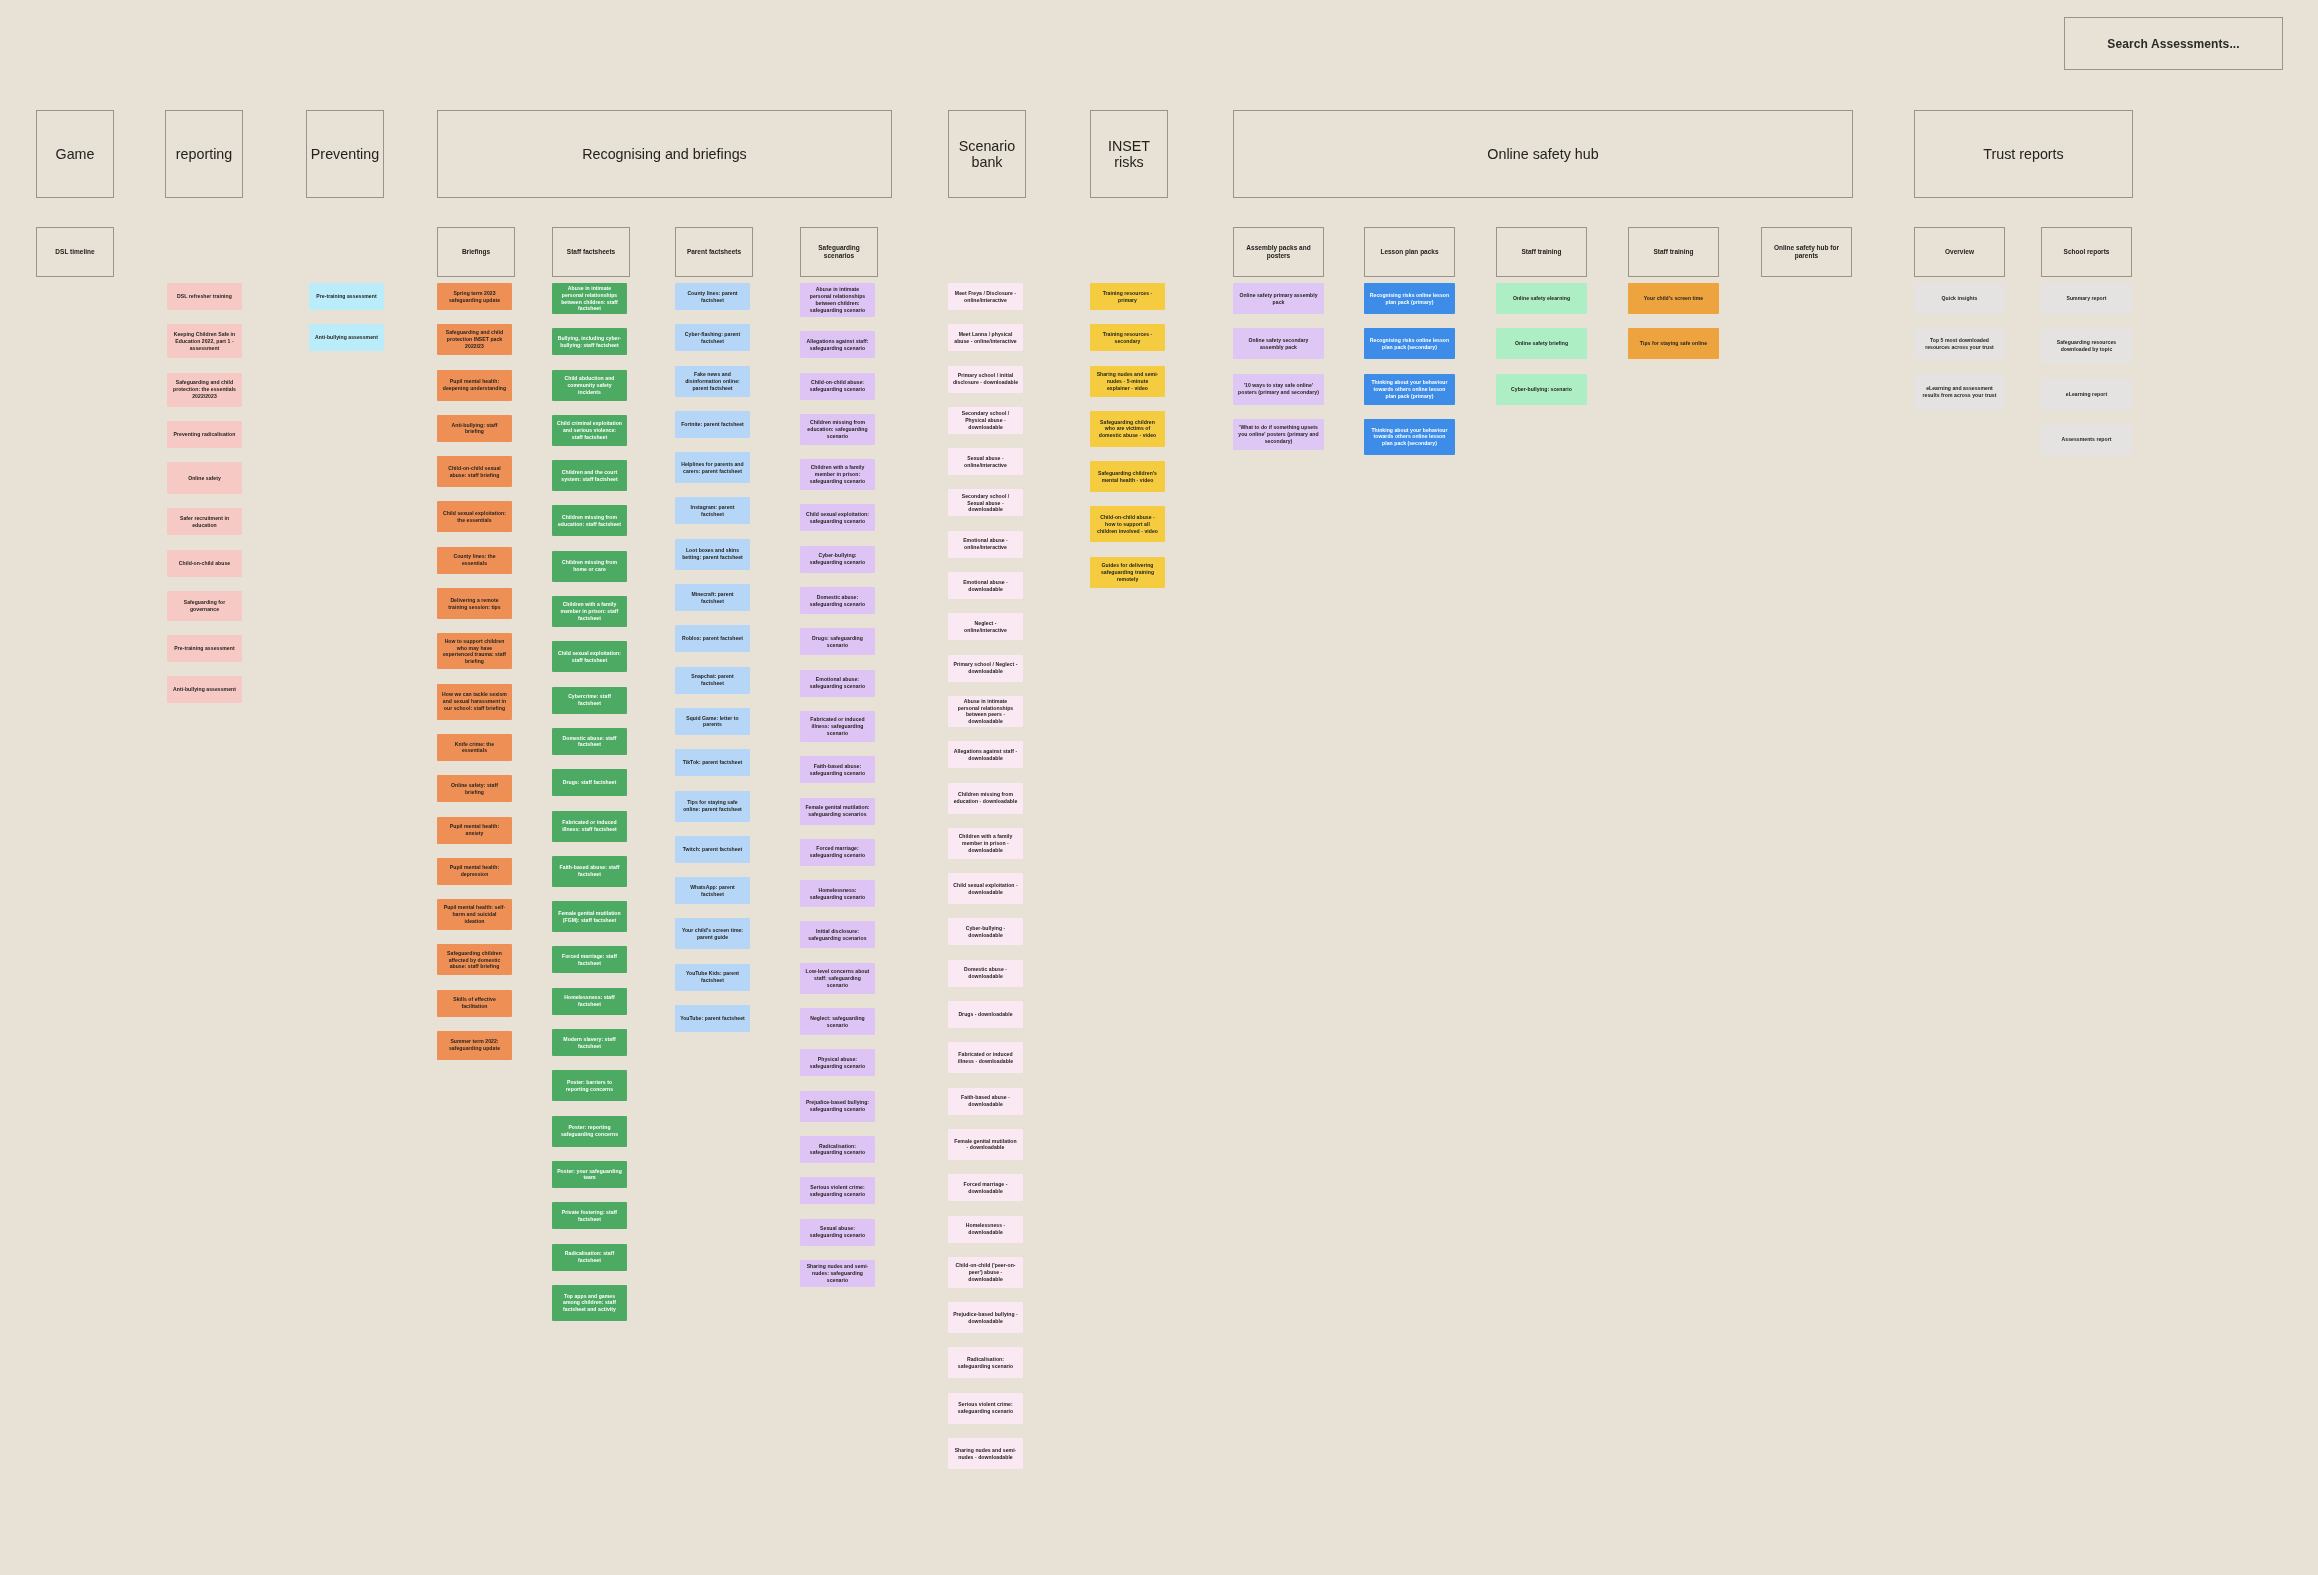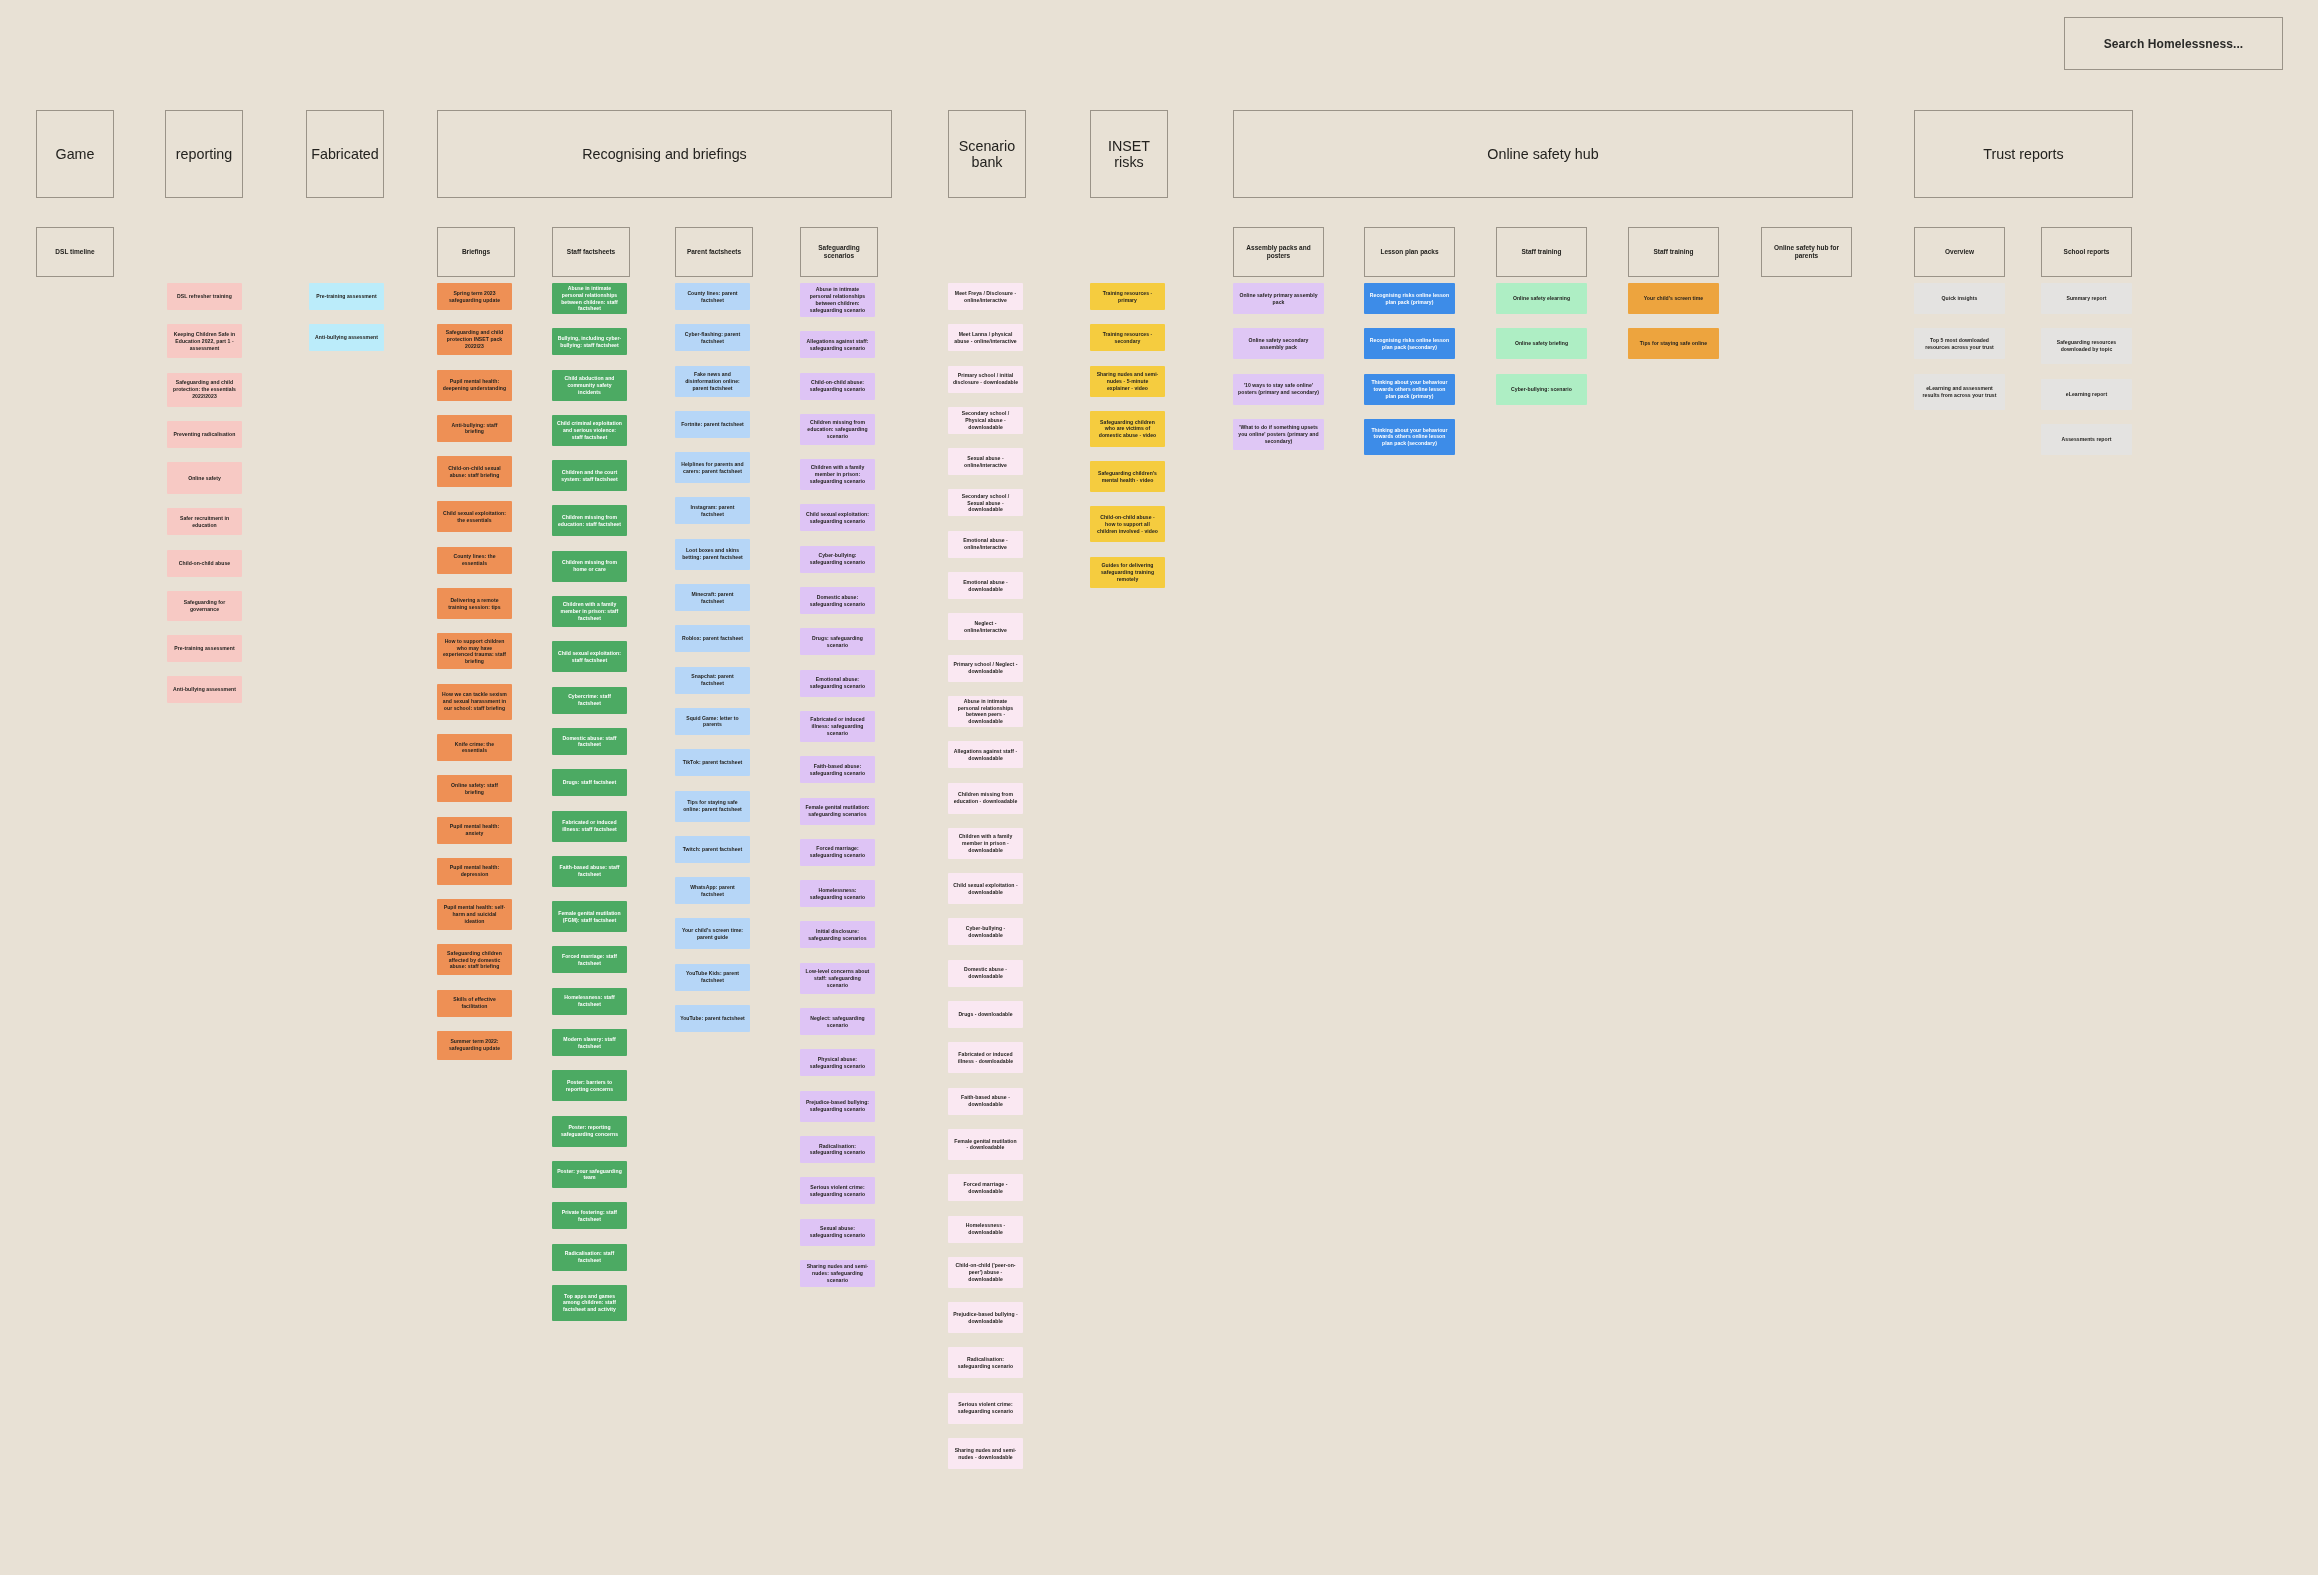--- a/index.html
+++ b/index.html
@@ -57,30 +57,30 @@
     letter-spacing: 0.05px;
     border-radius: 1px;
     overflow: hidden;
   }
   .card.white-text { color: #ffffff; }
 </style>
 </head>
 <body>
 
 <div id="canvas">
-  <div class="search-box">Search Homelessness...</div>
+  <div class="search-box">Search Assessments...</div>
   <div id="top-nodes-layer">
       <div class="top-node" style="left: 36px; top: 110px; width: 78px; height: 88px;">
         <span>Game</span>
       </div>
       <div class="top-node" style="left: 165px; top: 110px; width: 78px; height: 88px;">
         <span>reporting</span>
       </div>
       <div class="top-node" style="left: 306px; top: 110px; width: 78px; height: 88px;">
-        <span>Fabricated</span>
+        <span>Preventing</span>
       </div>
       <div class="top-node" style="left: 437px; top: 110px; width: 455px; height: 88px;">
         <span>Recognising and briefings</span>
       </div>
       <div class="top-node" style="left: 948px; top: 110px; width: 78px; height: 88px;">
         <span>Scenario bank</span>
       </div>
       <div class="top-node" style="left: 1090px; top: 110px; width: 78px; height: 88px;">
         <span>INSET risks</span>
       </div>

